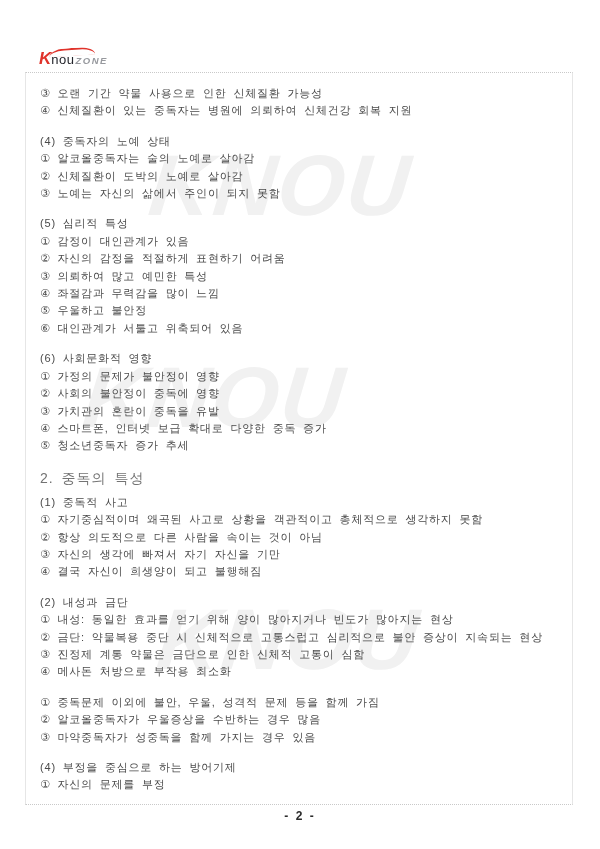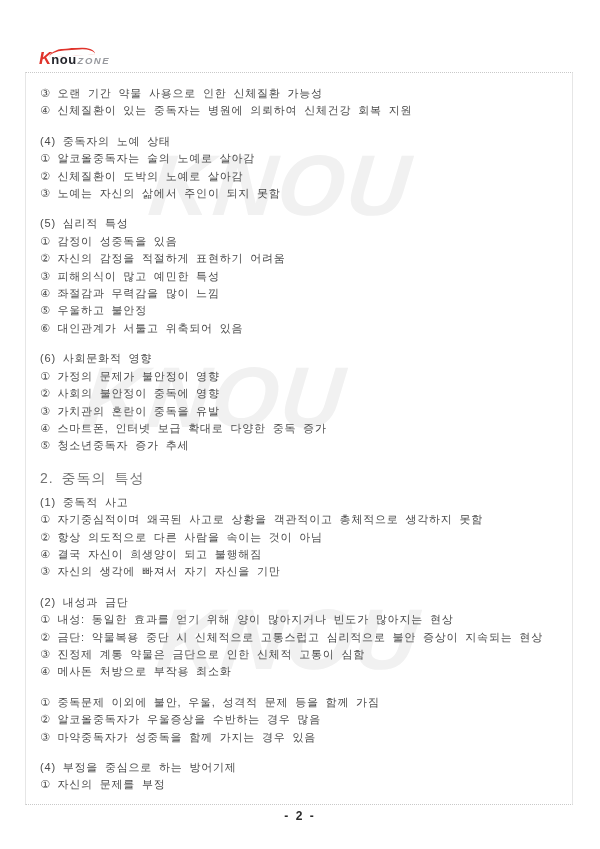--- a/index.html
+++ b/index.html
@@ -17,21 +17,21 @@
   .logo {
     position:absolute; left:39px; top:50px;
     display:flex; align-items:baseline;
     z-index:3; background:#ffffff; padding-right:4px;
   }
   .logo-k {
     color:#e0332b; font-weight:bold; font-style:italic;
     font-size:17px; line-height:17px;
   }
   .logo-nou {
-    color:#23242b; font-weight:bold;
+    color:#23242b; font-weight:normal;
     font-size:13px; letter-spacing:0.5px; position:relative;
   }
   .logo-swoosh {
     position:absolute; left:-2px; top:-4px;
     width:46px; height:8px;
     border-top:2px solid #e0332b;
     border-radius:100% 100% 0 0 / 300% 300% 0 0;
     transform:rotate(-4deg);
   }
   .logo-zone {
@@ -120,42 +120,42 @@
           <div class="text-line">④ 신체질환이 있는 중독자는 병원에 의뢰하여 신체건강 회복 지원</div>
         </div>
         <div class="block">
           <div class="text-line">(4) 중독자의 노예 상태</div>
           <div class="text-line">① 알코올중독자는 술의 노예로 살아감</div>
           <div class="text-line">② 신체질환이 도박의 노예로 살아감</div>
           <div class="text-line">③ 노예는 자신의 삶에서 주인이 되지 못함</div>
         </div>
         <div class="block">
           <div class="text-line">(5) 심리적 특성</div>
-          <div class="text-line">① 감정이 성중독을 있음</div>
+          <div class="text-line">① 감정이 대인관계가 있음</div>
           <div class="text-line">② 자신의 감정을 적절하게 표현하기 어려움</div>
-          <div class="text-line">③ 피해의식이 많고 예민한 특성</div>
+          <div class="text-line">③ 의뢰하여 많고 예민한 특성</div>
           <div class="text-line">④ 좌절감과 무력감을 많이 느낌</div>
           <div class="text-line">⑤ 우울하고 불안정</div>
           <div class="text-line">⑥ 대인관계가 서툴고 위축되어 있음</div>
         </div>
         <div class="block">
           <div class="text-line">(6) 사회문화적 영향</div>
           <div class="text-line">① 가정의 문제가 불안정이 영향</div>
           <div class="text-line">② 사회의 불안정이 중독에 영향</div>
           <div class="text-line">③ 가치관의 혼란이 중독을 유발</div>
           <div class="text-line">④ 스마트폰, 인터넷 보급 확대로 다양한 중독 증가</div>
           <div class="text-line">⑤ 청소년중독자 증가 추세</div>
         </div>
         <div class="block">
           <div class="section-heading">2. 중독의 특성</div>
           <div class="text-line">(1) 중독적 사고</div>
           <div class="text-line">① 자기중심적이며 왜곡된 사고로 상황을 객관적이고 총체적으로 생각하지 못함</div>
           <div class="text-line">② 항상 의도적으로 다른 사람을 속이는 것이 아님</div>
+          <div class="text-line">③ 자신의 생각에 빠져서 자기 자신을 기만</div>
           <div class="text-line">④ 결국 자신이 희생양이 되고 불행해짐</div>
-          <div class="text-line">③ 자신의 생각에 빠져서 자기 자신을 기만</div>
         </div>
         <div class="block">
           <div class="text-line">(2) 내성과 금단</div>
           <div class="text-line">① 내성: 동일한 효과를 얻기 위해 양이 많아지거나 빈도가 많아지는 현상</div>
           <div class="text-line">② 금단: 약물복용 중단 시 신체적으로 고통스럽고 심리적으로 불안 증상이 지속되는 현상</div>
           <div class="text-line">③ 진정제 계통 약물은 금단으로 인한 신체적 고통이 심함</div>
           <div class="text-line">④ 메사돈 처방으로 부작용 최소화</div>
         </div>
         <div class="block">
           <div class="text-line">① 중독문제 이외에 불안, 우울, 성격적 문제 등을 함께 가짐</div>

